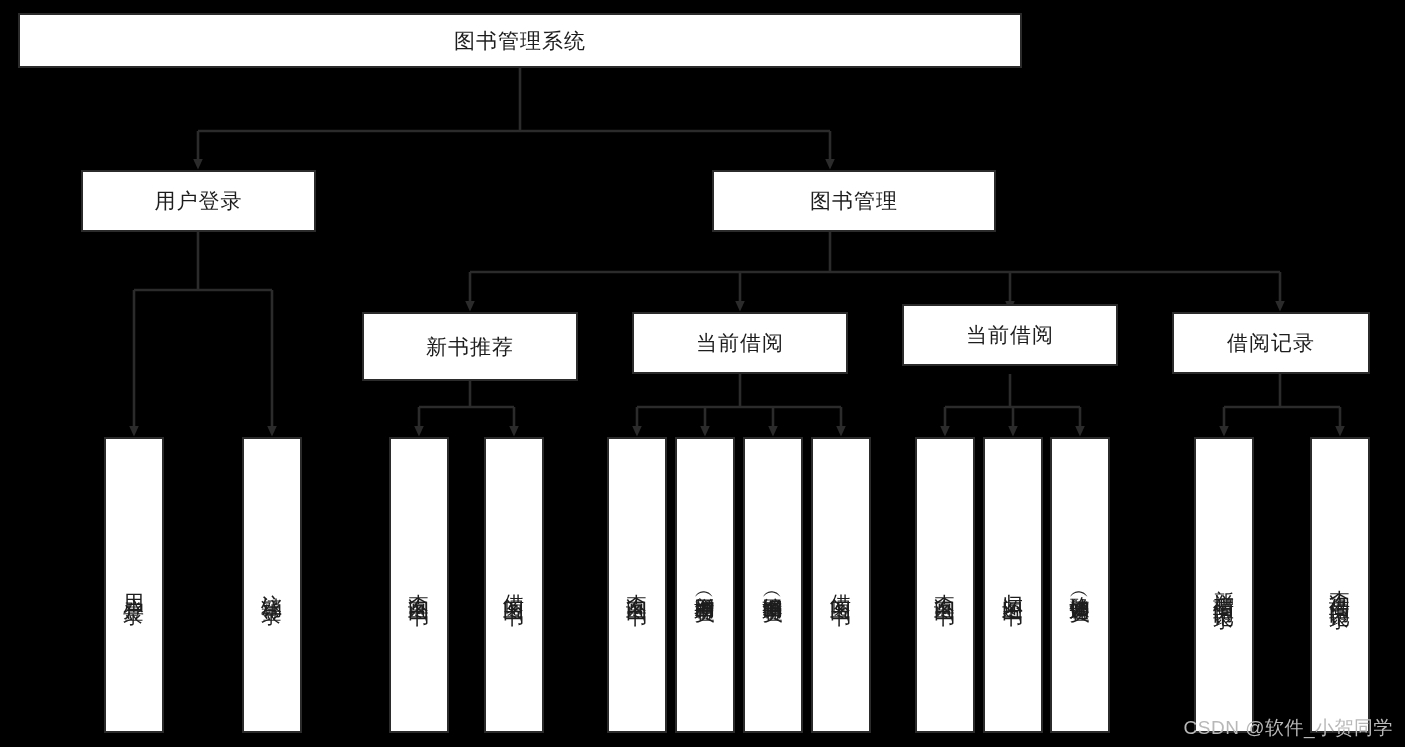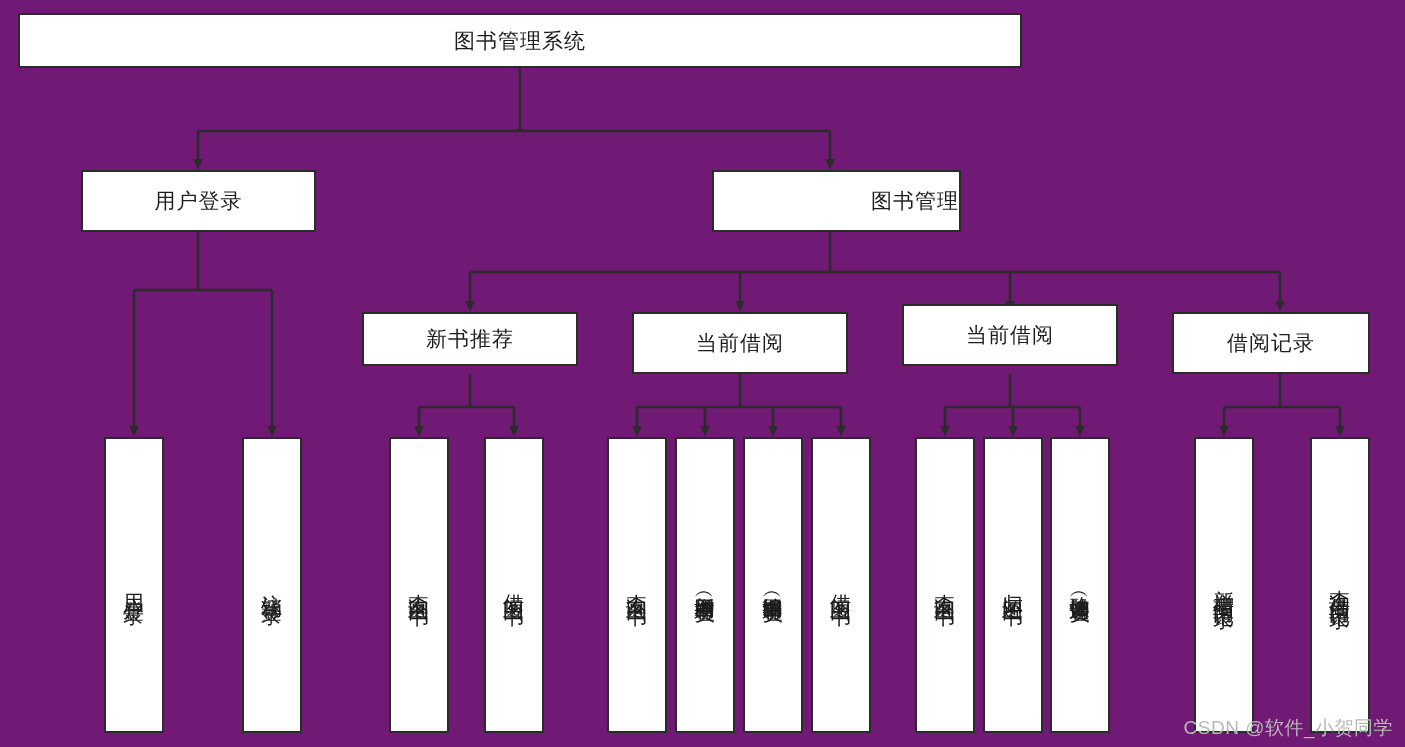--- a/index.html
+++ b/index.html
@@ -1,17 +1,17 @@
 <!DOCTYPE html>
 <html><head>
 <meta charset="utf-8">
 <style>
   html,body{margin:0;padding:0;background:#ffffff;}
   body{font-family:"Liberation Sans","DejaVu Sans",sans-serif;}
-  #canvas{position:relative;width:1405px;height:747px;background:#701a75;overflow:hidden;}
+  #canvas{position:relative;width:1405px;height:747px;background:#000000;overflow:hidden;}
   svg.edges{position:absolute;left:0;top:0;width:1405px;height:747px;pointer-events:none;}
   .node{
     position:absolute;
     box-sizing:border-box;
     border:2px solid #2b2b2b;
     background:#ffffff;
     display:flex;
     align-items:center;
     justify-content:center;
     color:#1d1d1d;
@@ -99,25 +99,25 @@
     </g>
   </svg>
 
   <div class="node" style="left:18px;top:13px;width:1004px;height:55px;">
     <span class="label">图书管理系统</span>
   </div>
 
   <div class="node" style="left:81px;top:170px;width:235px;height:62px;">
     <span class="label">用户登录</span>
   </div>
-  <div class="node" style="left:712px;top:170px;width:249px;height:62px;justify-content:flex-end;">
+  <div class="node" style="left:712px;top:170px;width:284px;height:62px;">
     <span class="label">图书管理</span>
   </div>
 
-  <div class="node" style="left:362px;top:312px;width:216px;height:54px;">
+  <div class="node" style="left:362px;top:312px;width:216px;height:69px;">
     <span class="label">新书推荐</span>
   </div>
   <div class="node" style="left:632px;top:312px;width:216px;height:62px;">
     <span class="label">当前借阅</span>
   </div>
   <div class="node" style="left:902px;top:304px;width:216px;height:62px;">
     <span class="label">当前借阅</span>
   </div>
   <div class="node" style="left:1172px;top:312px;width:198px;height:62px;">
     <span class="label">借阅记录</span>

